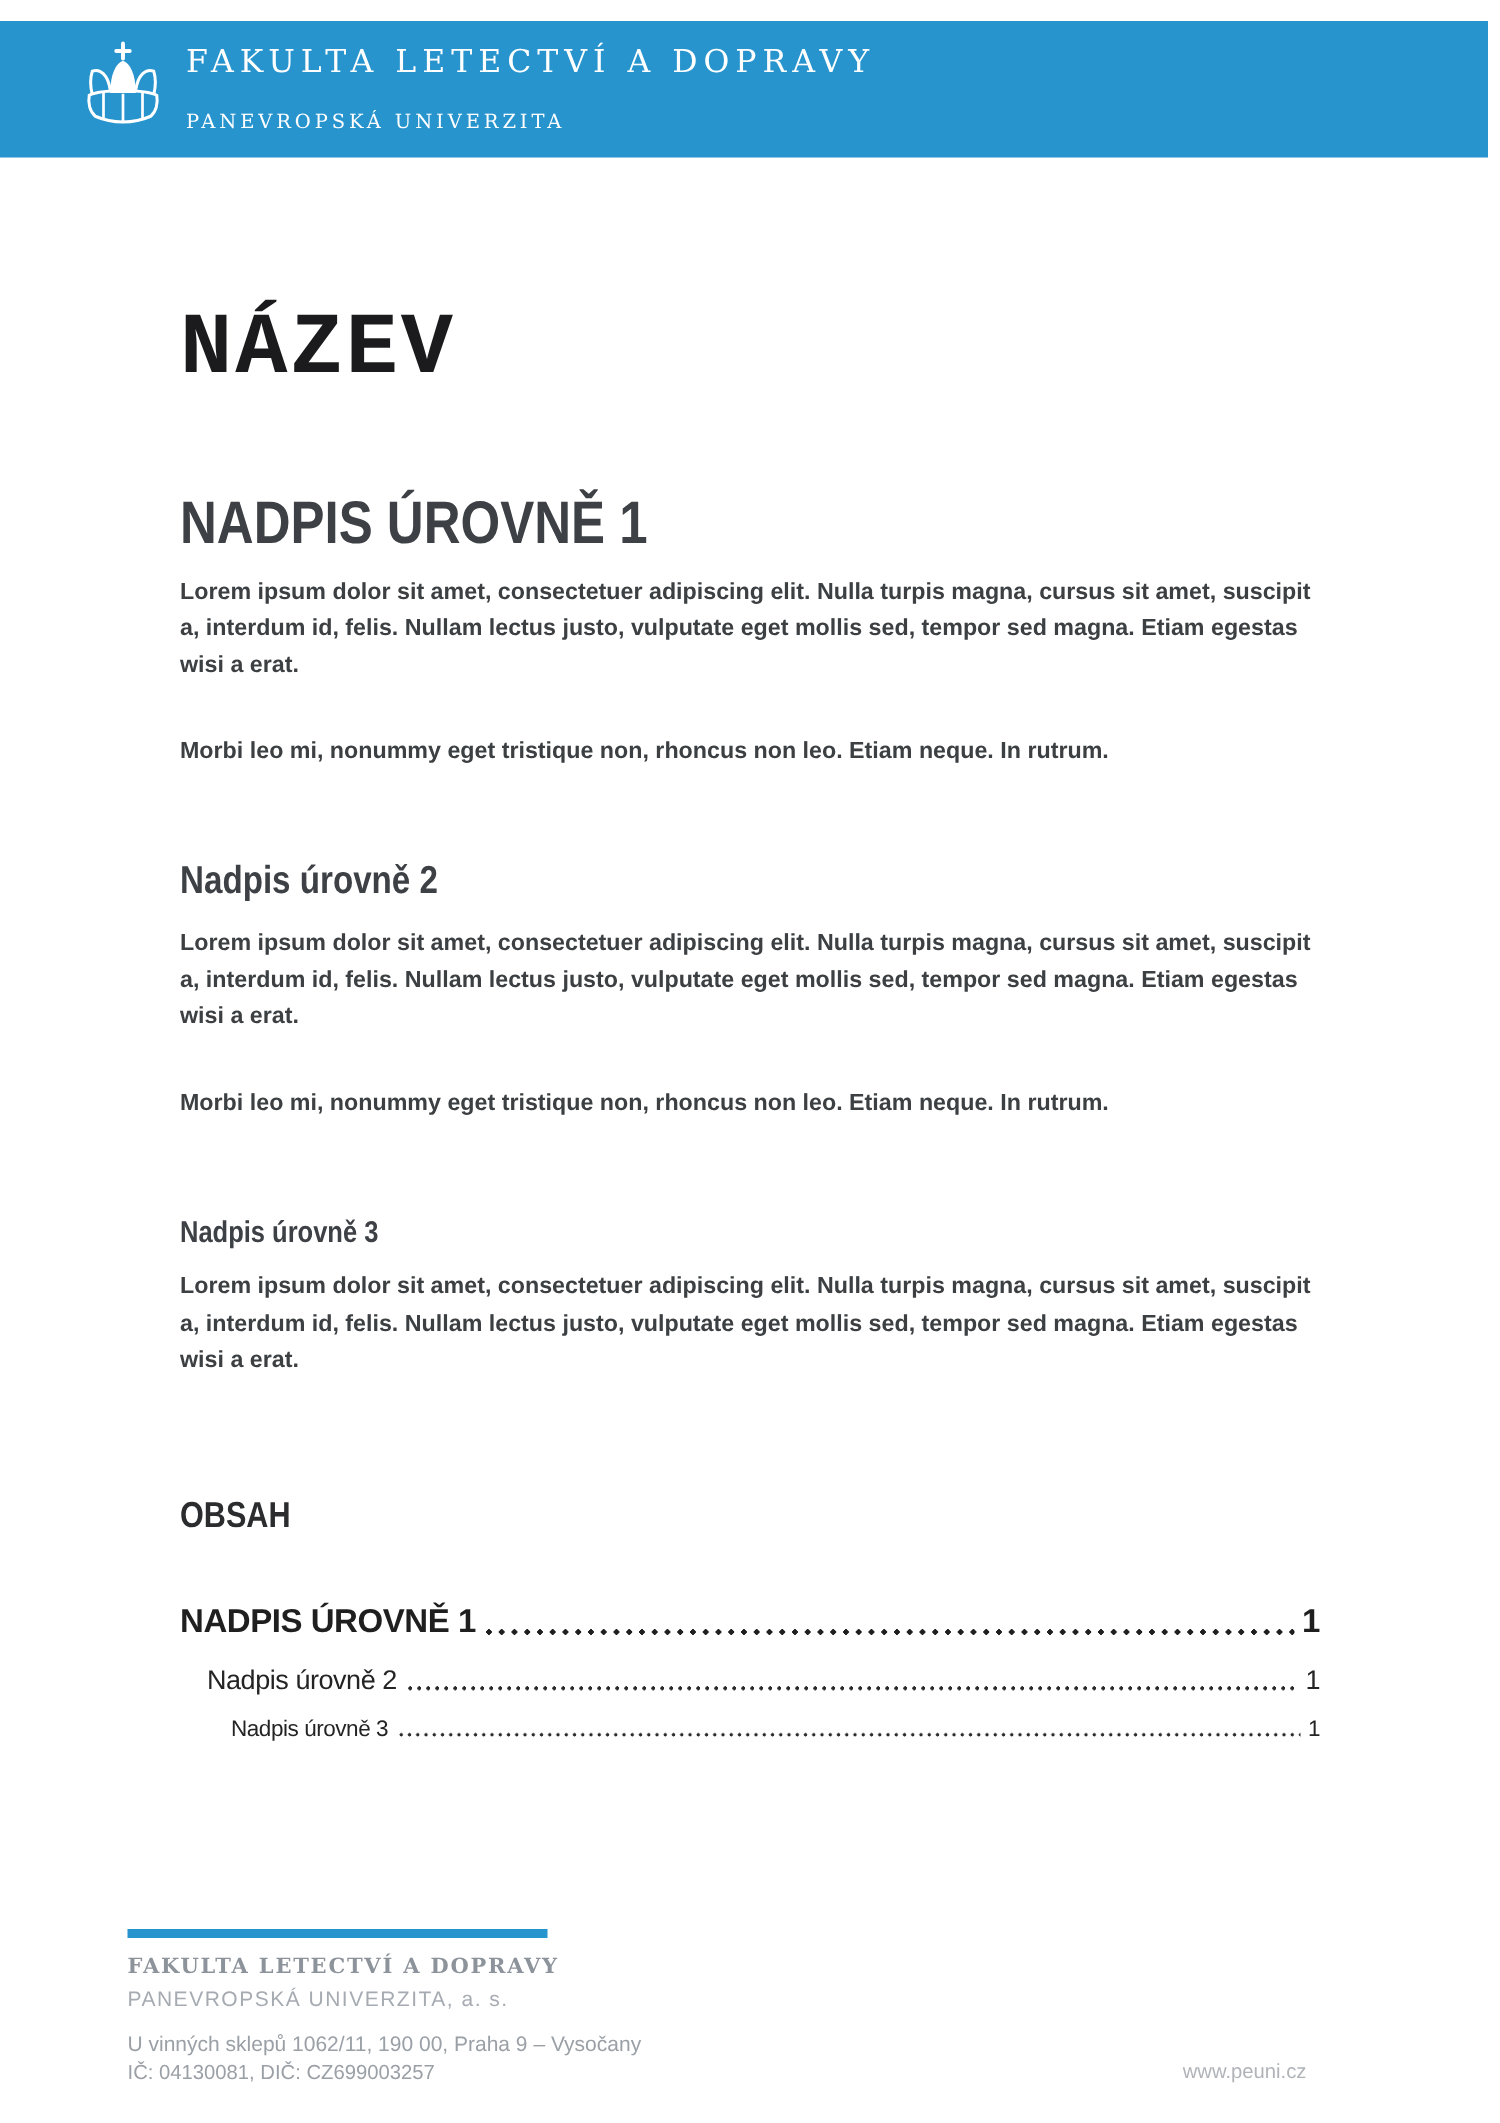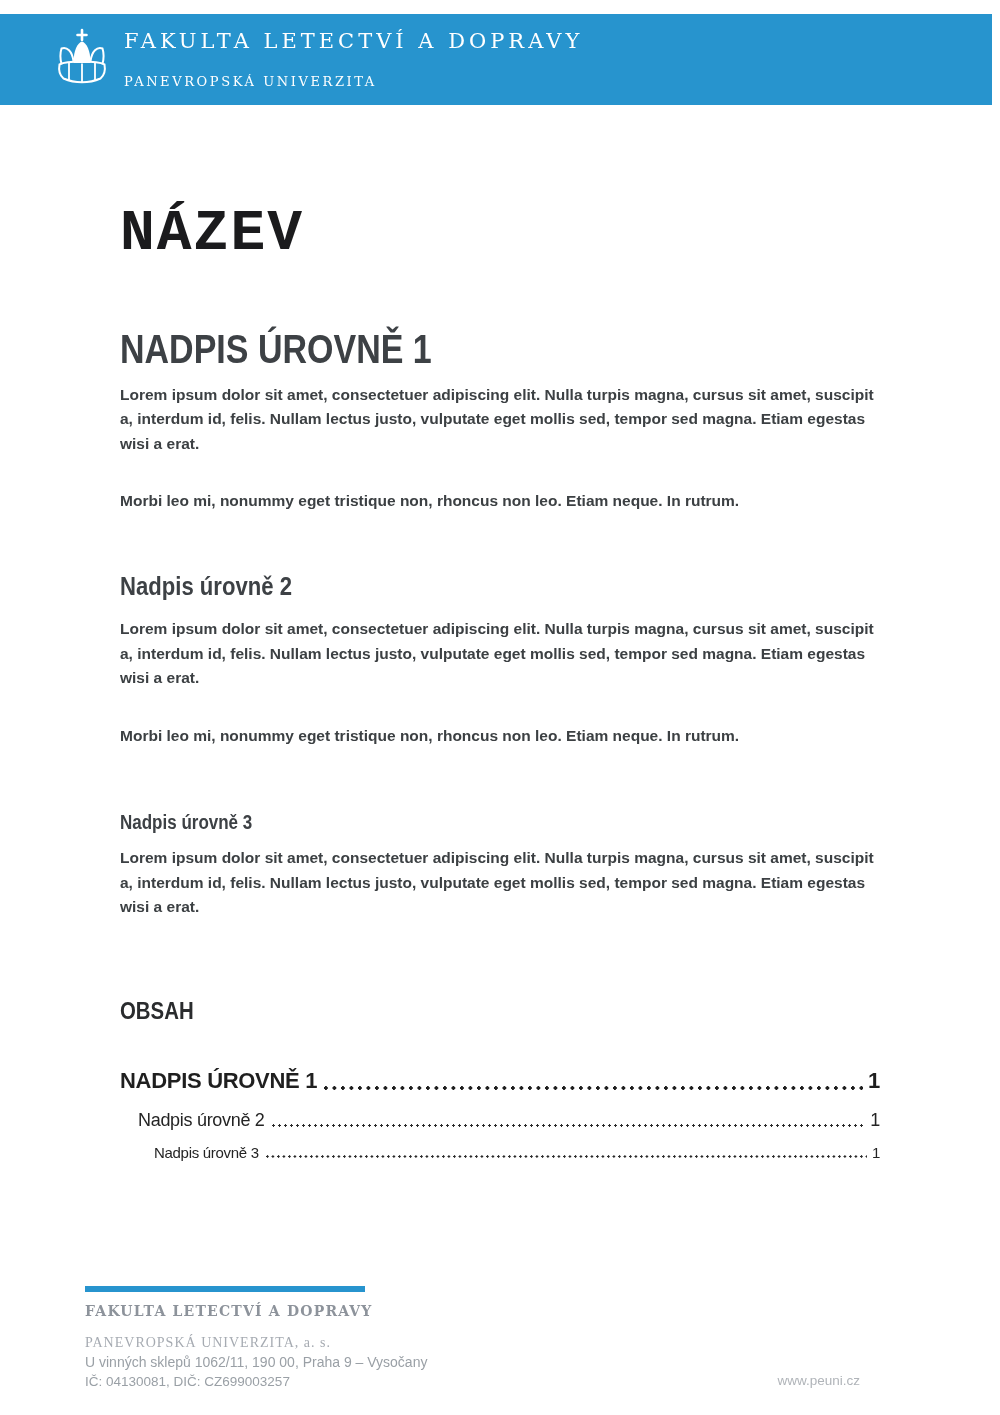--- a/index.html
+++ b/index.html
@@ -89,27 +89,27 @@
 
   
   .footer { position: relative; margin-top: 125px; margin-left: 85px; }
   .footer-accent-line { width: 280px; height: 6px; background: #2794CE; }
   .footer-faculty {
     margin-top: 11px;
     font-family: "DejaVu Serif", serif; font-weight: 700;
     font-size: 14px; letter-spacing: 1.2px; color: #8d939b;
   }
   .footer-univ {
-    margin-top: 16px;
-    font-family: Liberation Serif, serif;
+    margin-top: 5px;
+    font-family: Liberation Sans, sans-serif;
     font-size: 14px; letter-spacing: 1px; color: #a6abb2;
   }
-  .footer-address { margin-top: 3px; font-size: 14px; color: #9aa0a6; }
+  .footer-address { margin-top: 14px; font-size: 14px; color: #9aa0a6; }
   .footer-reg { margin-top: 4px; font-size: 13.5px; color: #9aa0a6; }
-  .footer-website { position: absolute; right: 140px; bottom: 1px; font-size: 13.5px; color: #b0b4b9; }
+  .footer-website { position: absolute; right: 129px; bottom: 1px; font-size: 13.5px; color: #b0b4b9; }
 </style>
 </head>
 <body>
 
 <header class="topbar">
   <div class="logo-wrap">
     <span>
       <svg viewBox="0 0 56 62" width="56" height="62" fill="none" stroke="#ffffff" stroke-width="2">
         <path d="M28 3 V13 M23.5 8 H32.5" stroke-width="2.6" stroke-linecap="round"></path>
         <path d="M19.5 36 C19.5 23 23.5 16 28 14.5 C32.5 16 36.5 23 36.5 36 Z" fill="#ffffff" stroke="none"></path>

